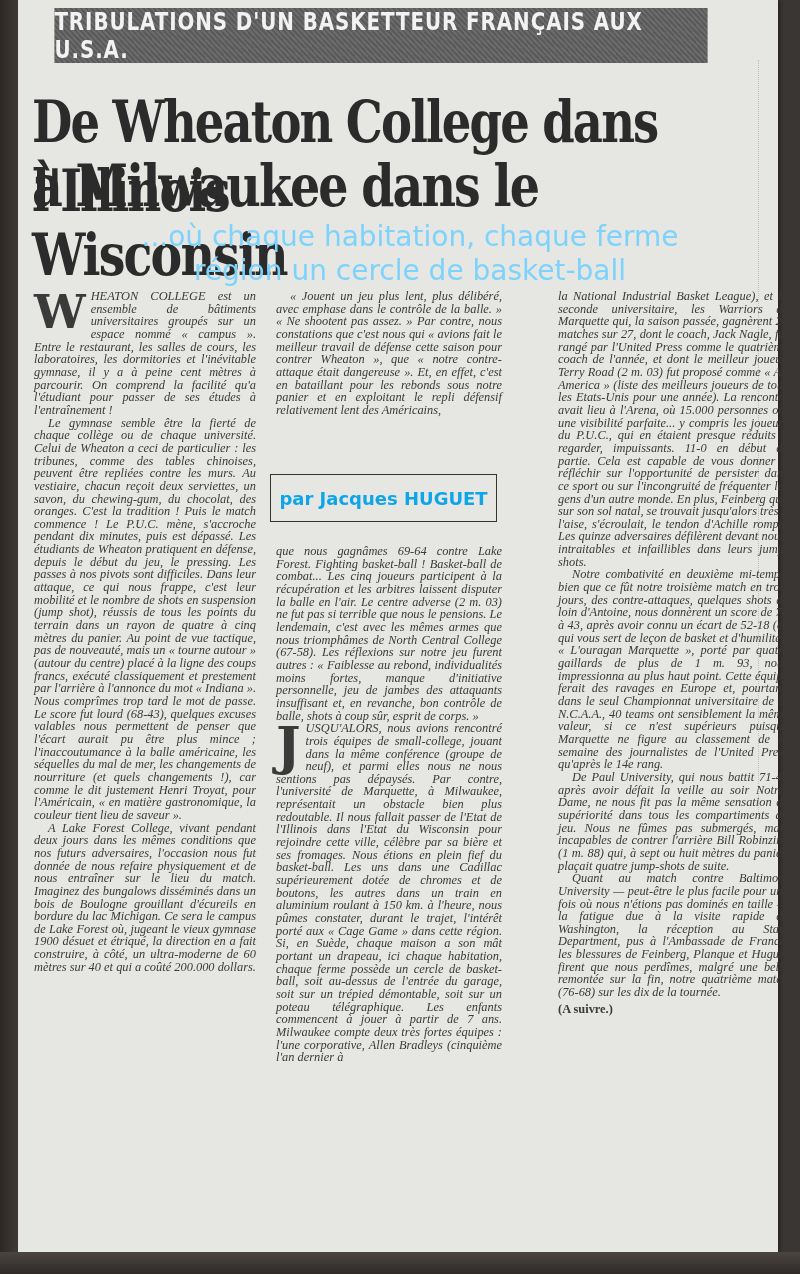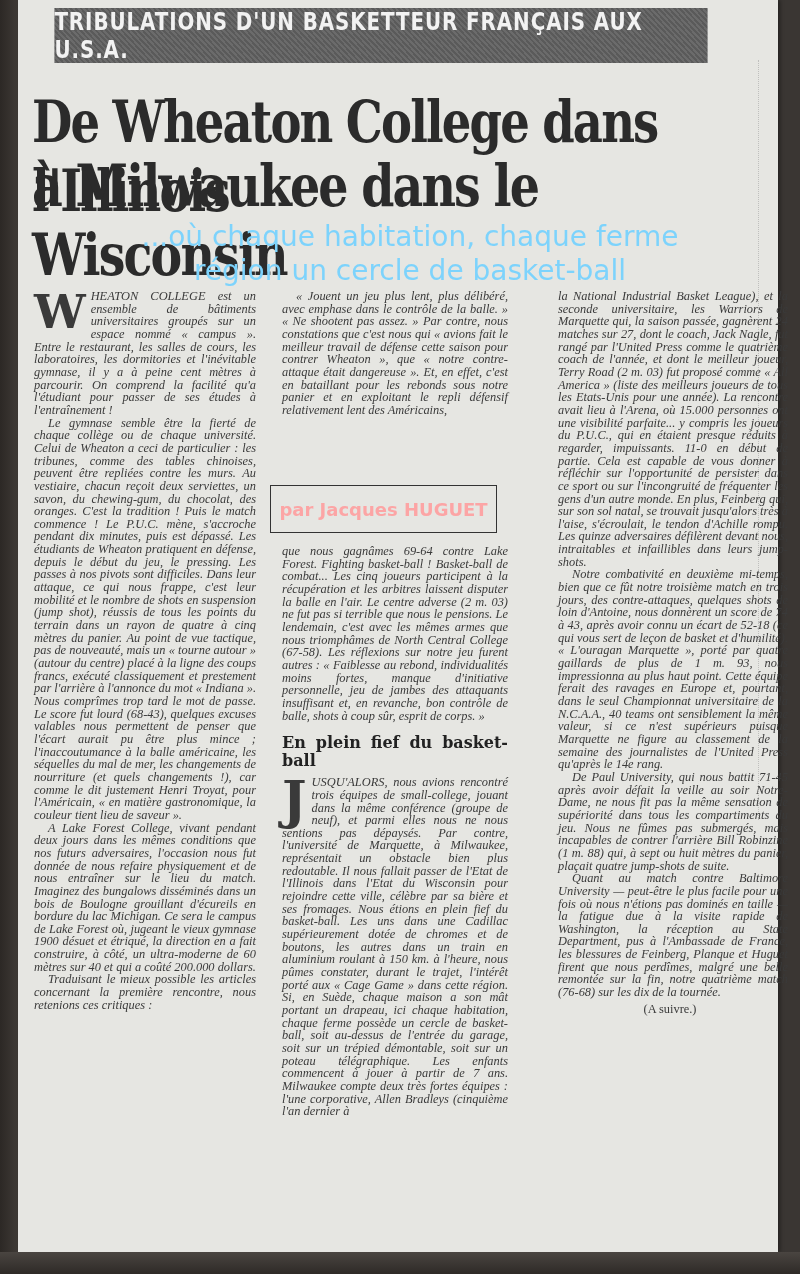--- a/index.html
+++ b/index.html
@@ -46,38 +46,38 @@
   .sub1 { top:220px; }
   .sub2 { top:254px; left:130px; width:560px;}
   .col {
     position:absolute; top:290px;
     font-family:"Liberation Serif","DejaVu Serif", serif; font-style:italic;
     font-size:12.4px; line-height:12.65px; color:#3a3a3a; text-align:justify;
   }
   .col p { margin:0; text-indent:14px; }
   .col p.noindent { text-indent:0; }
   .c1 { left:34px; width:222px; }
-  .c2 { left:282px; width:226px; }
+  .c2 { left:276px; width:226px; }
   .c2b { top:545px; }
   .c3 { left:518px; width:230px;margin-left:40px; }
   .dropcap {
     float:left; font-family:"DejaVu Serif", serif; font-style:normal; font-weight:bold;
     font-size:46px; line-height:40px; margin:2px 5px 0 0; color:#3a3a3a;
   }
   .dropcapJ { font-size:52px; line-height:44px; }
   .byline-box {
     position:absolute; left:270px; top:474px; width:225px; height:46px;
     border:1.5px solid #333; display:flex; align-items:center; justify-content:center;
-    font-family:"DejaVu Sans", sans-serif; font-weight:bold; font-size:18px; color:#fca5a5;margin-top:11px;
+    font-family:"DejaVu Sans", sans-serif; font-weight:bold; font-size:18px; color:#0ea5e9;
   }
   .section-head {
     font-family:"DejaVu Serif", serif; font-style:normal; font-weight:bold;
     font-size:16px; color:#222; margin:12px 0 6px 0; text-indent:0; line-height:18px;
   }
-  .asuivre { text-align:center; margin-top:4px; font-style:normal; font-weight:normal; padding-right:6px;}
+  .asuivre { text-align:left; margin-top:4px; font-style:normal; font-weight:bold; padding-right:6px;}
   .dots {
     position:absolute; left:758px; top:60px; width:6px; height:760px;
     border-left:1px dotted #999; opacity:0.5;
   }
 </style>
 </head>
 <body>
 
 <div class="left-edge"></div>
 <div class="paper"></div>
@@ -91,32 +91,30 @@
 
 <div class="subhead sub1">...où chaque habitation, chaque ferme</div>
 <div class="subhead sub2">région un cercle de basket-ball</div>
 
 <div class="col c1">
   <p class="noindent">
     <span class="dropcap">W</span><span>HEATON COLLEGE est un ensemble de bâtiments universitaires groupés sur un espace nommé « campus ». Entre le restaurant, les salles de cours, les laboratoires, les dormitories et l'inévitable gymnase, il y a à peine cent mètres à parcourir. On comprend la facilité qu'a l'étudiant pour passer de ses études à l'entraînement !</span>
   </p>
   <p>Le gymnase semble être la fierté de chaque collège ou de chaque université. Celui de Wheaton a ceci de particulier : les tribunes, comme des tables chinoises, peuvent être repliées contre les murs. Au vestiaire, chacun reçoit deux serviettes, un savon, du chewing-gum, du chocolat, des oranges. C'est la tradition ! Puis le match commence ! Le P.U.C. mène, s'accroche pendant dix minutes, puis est dépassé. Les étudiants de Wheaton pratiquent en défense, depuis le début du jeu, le pressing. Les passes à nos pivots sont difficiles. Dans leur attaque, ce qui nous frappe, c'est leur mobilité et le nombre de shots en suspension (jump shot), réussis de tous les points du terrain dans un rayon de quatre à cinq mètres du panier. Au point de vue tactique, pas de nouveauté, mais un « tourne autour » (autour du centre) placé à la ligne des coups francs, exécuté classiquement et prestement par l'arrière à l'annonce du mot « Indiana ». Nous comprîmes trop tard le mot de passe. Le score fut lourd (68-43), quelques excuses valables nous permettent de penser que l'écart aurait pu être plus mince ; l'inaccoutumance à la balle américaine, les séquelles du mal de mer, les changements de nourriture (et quels changements !), car comme le dit justement Henri Troyat, pour l'Américain, « en matière gastronomique, la couleur tient lieu de saveur ».</p>
   <p>A Lake Forest College, vivant pendant deux jours dans les mêmes conditions que nos futurs adversaires, l'occasion nous fut donnée de nous refaire physiquement et de nous entraîner sur le lieu du match. Imaginez des bungalows disséminés dans un bois de Boulogne grouillant d'écureils en bordure du lac Michigan. Ce sera le campus de Lake Forest où, jugeant le vieux gymnase 1900 désuet et étriqué, la direction en a fait construire, à côté, un ultra-moderne de 60 mètres sur 40 et qui a coûté 200.000 dollars.</p>
-  <p>Traduisant le mieux possible les articles concernant la première rencontre, nous retenions ces critiques :</p>
 </div>
 
 <div class="col c2">
   <p>« Jouent un jeu plus lent, plus délibéré, avec emphase dans le contrôle de la balle. » « Ne shootent pas assez. » Par contre, nous constations que c'est nous qui « avions fait le meilleur travail de défense cette saison pour contrer Wheaton », que « notre contre-attaque était dangereuse ». Et, en effet, c'est en bataillant pour les rebonds sous notre panier et en exploitant le repli défensif relativement lent des Américains,</p>
 </div>
 
 <div class="byline-box">par Jacques HUGUET</div>
 
 <div class="col c2 c2b">
   <p class="noindent">que nous gagnâmes 69-64 contre Lake Forest. Fighting basket-ball ! Basket-ball de combat... Les cinq joueurs participent à la récupération et les arbitres laissent disputer la balle en l'air. Le centre adverse (2 m. 03) ne fut pas si terrible que nous le pensions. Le lendemain, c'est avec les mêmes armes que nous triomphâmes de North Central College (67-58). Les réflexions sur notre jeu furent autres : « Faiblesse au rebond, individualités moins fortes, manque d'initiative personnelle, jeu de jambes des attaquants insuffisant et, en revanche, bon contrôle de balle, shots à coup sûr, esprit de corps. »</p>
-  <div class="section-head">En plein fief du basket-ball</div>
   <p class="noindent">
     <span class="dropcap dropcapJ">J</span><span>USQU'ALORS, nous avions rencontré trois équipes de small-college, jouant dans la même conférence (groupe de neuf), et parmi elles nous ne nous sentions pas dépaysés. Par contre, l'université de Marquette, à Milwaukee, représentait un obstacle bien plus redoutable. Il nous fallait passer de l'Etat de l'Illinois dans l'Etat du Wisconsin pour rejoindre cette ville, célèbre par sa bière et ses fromages. Nous étions en plein fief du basket-ball. Les uns dans une Cadillac supérieurement dotée de chromes et de boutons, les autres dans un train en aluminium roulant à 150 km. à l'heure, nous pûmes constater, durant le trajet, l'intérêt porté aux « Cage Game » dans cette région. Si, en Suède, chaque maison a son mât portant un drapeau, ici chaque habitation, chaque ferme possède un cercle de basket-ball, soit au-dessus de l'entrée du garage, soit sur un trépied démontable, soit sur un poteau télégraphique. Les enfants commencent à jouer à partir de 7 ans. Milwaukee compte deux très fortes équipes : l'une corporative, Allen Bradleys (cinquième l'an dernier à</span>
   </p>
 </div>
 
 <div class="col c3">
   <p class="noindent">la National Industrial Basket League), et la seconde universitaire, les Warriors de Marquette qui, la saison passée, gagnèrent 24 matches sur 27, dont le coach, Jack Nagle, fut rangé par l'United Press comme le quatrième coach de l'année, et dont le meilleur joueur, Terry Road (2 m. 03) fut proposé comme « All America » (liste des meilleurs joueurs de tous les Etats-Unis pour une année). La rencontre avait lieu à l'Arena, où 15.000 personnes ont une visibilité parfaite... y compris les joueurs du P.U.C., qui en étaient presque réduits à regarder, impuissants. 11-0 en début de partie. Cela est capable de vous donner à réfléchir sur l'opportunité de persister dans ce sport ou sur l'incongruité de fréquenter les gens d'un autre monde. En plus, Feinberg qui, sur son sol natal, se trouvait jusqu'alors très à l'aise, s'écroulait, le tendon d'Achille rompu. Les quinze adversaires défilèrent devant nous, intraitables et infaillibles dans leurs jump-shots.</p>
   <p>Notre combativité en deuxième mi-temps, bien que ce fût notre troisième match en trois jours, des contre-attaques, quelques shots de loin d'Antoine, nous donnèrent un score de 74 à 43, après avoir connu un écart de 52-18 (ce qui vous sert de leçon de basket et d'humilité). « L'ouragan Marquette », porté par quatre gaillards de plus de 1 m. 93, nous impressionna au plus haut point. Cette équipe ferait des ravages en Europe et, pourtant, dans le seul Championnat universitaire de la N.C.A.A., 40 teams ont sensiblement la même valeur, si ce n'est supérieurs puisque Marquette ne figure au classement de la semaine des journalistes de l'United Press qu'après le 14e rang.</p>
   <p>De Paul University, qui nous battit 71-45 après avoir défait la veille au soir Notre-Dame, ne nous fit pas la même sensation de supériorité dans tous les compartiments du jeu. Nous ne fûmes pas submergés, mais incapables de contrer l'arrière Bill Robinzine (1 m. 88) qui, à sept ou huit mètres du panier, plaçait quatre jump-shots de suite.</p>
   <p>Quant au match contre Baltimore University — peut-être le plus facile pour une fois où nous n'étions pas dominés en taille — la fatigue due à la visite rapide de Washington, la réception au State Department, pus à l'Ambassade de France, les blessures de Feinberg, Planque et Huguet firent que nous perdîmes, malgré une belle remontée sur la fin, notre quatrième match (76-68) sur les dix de la tournée.</p>

